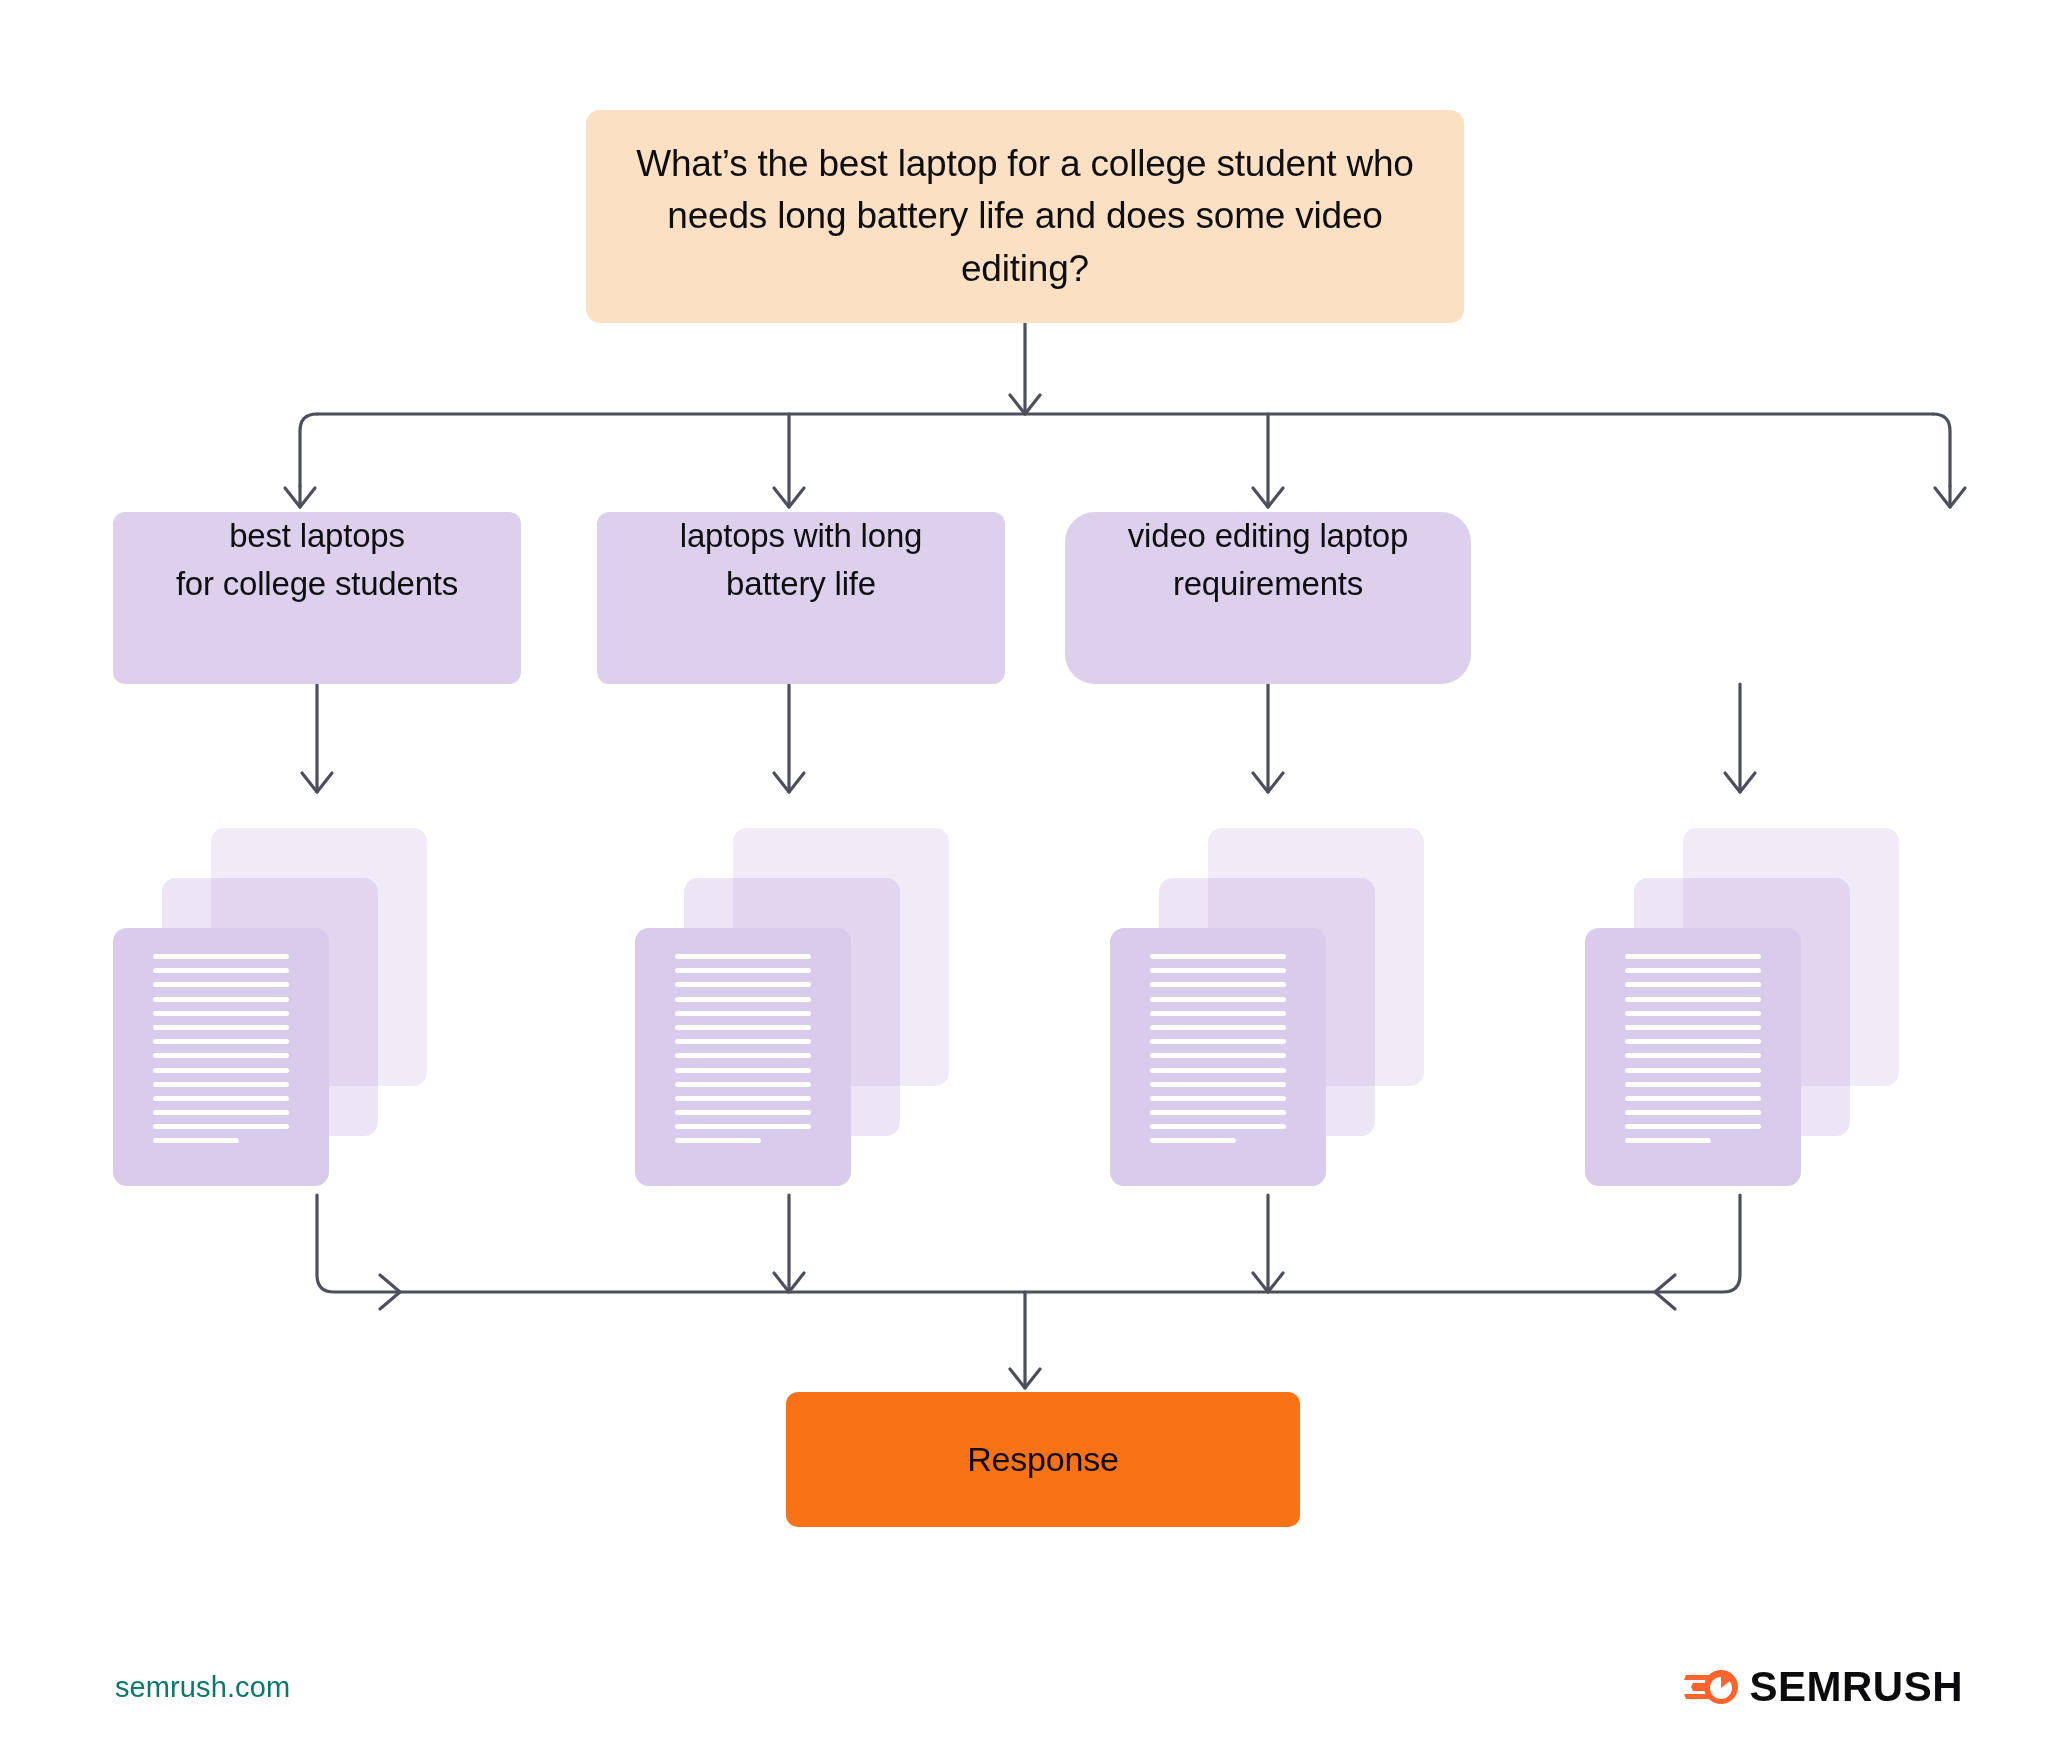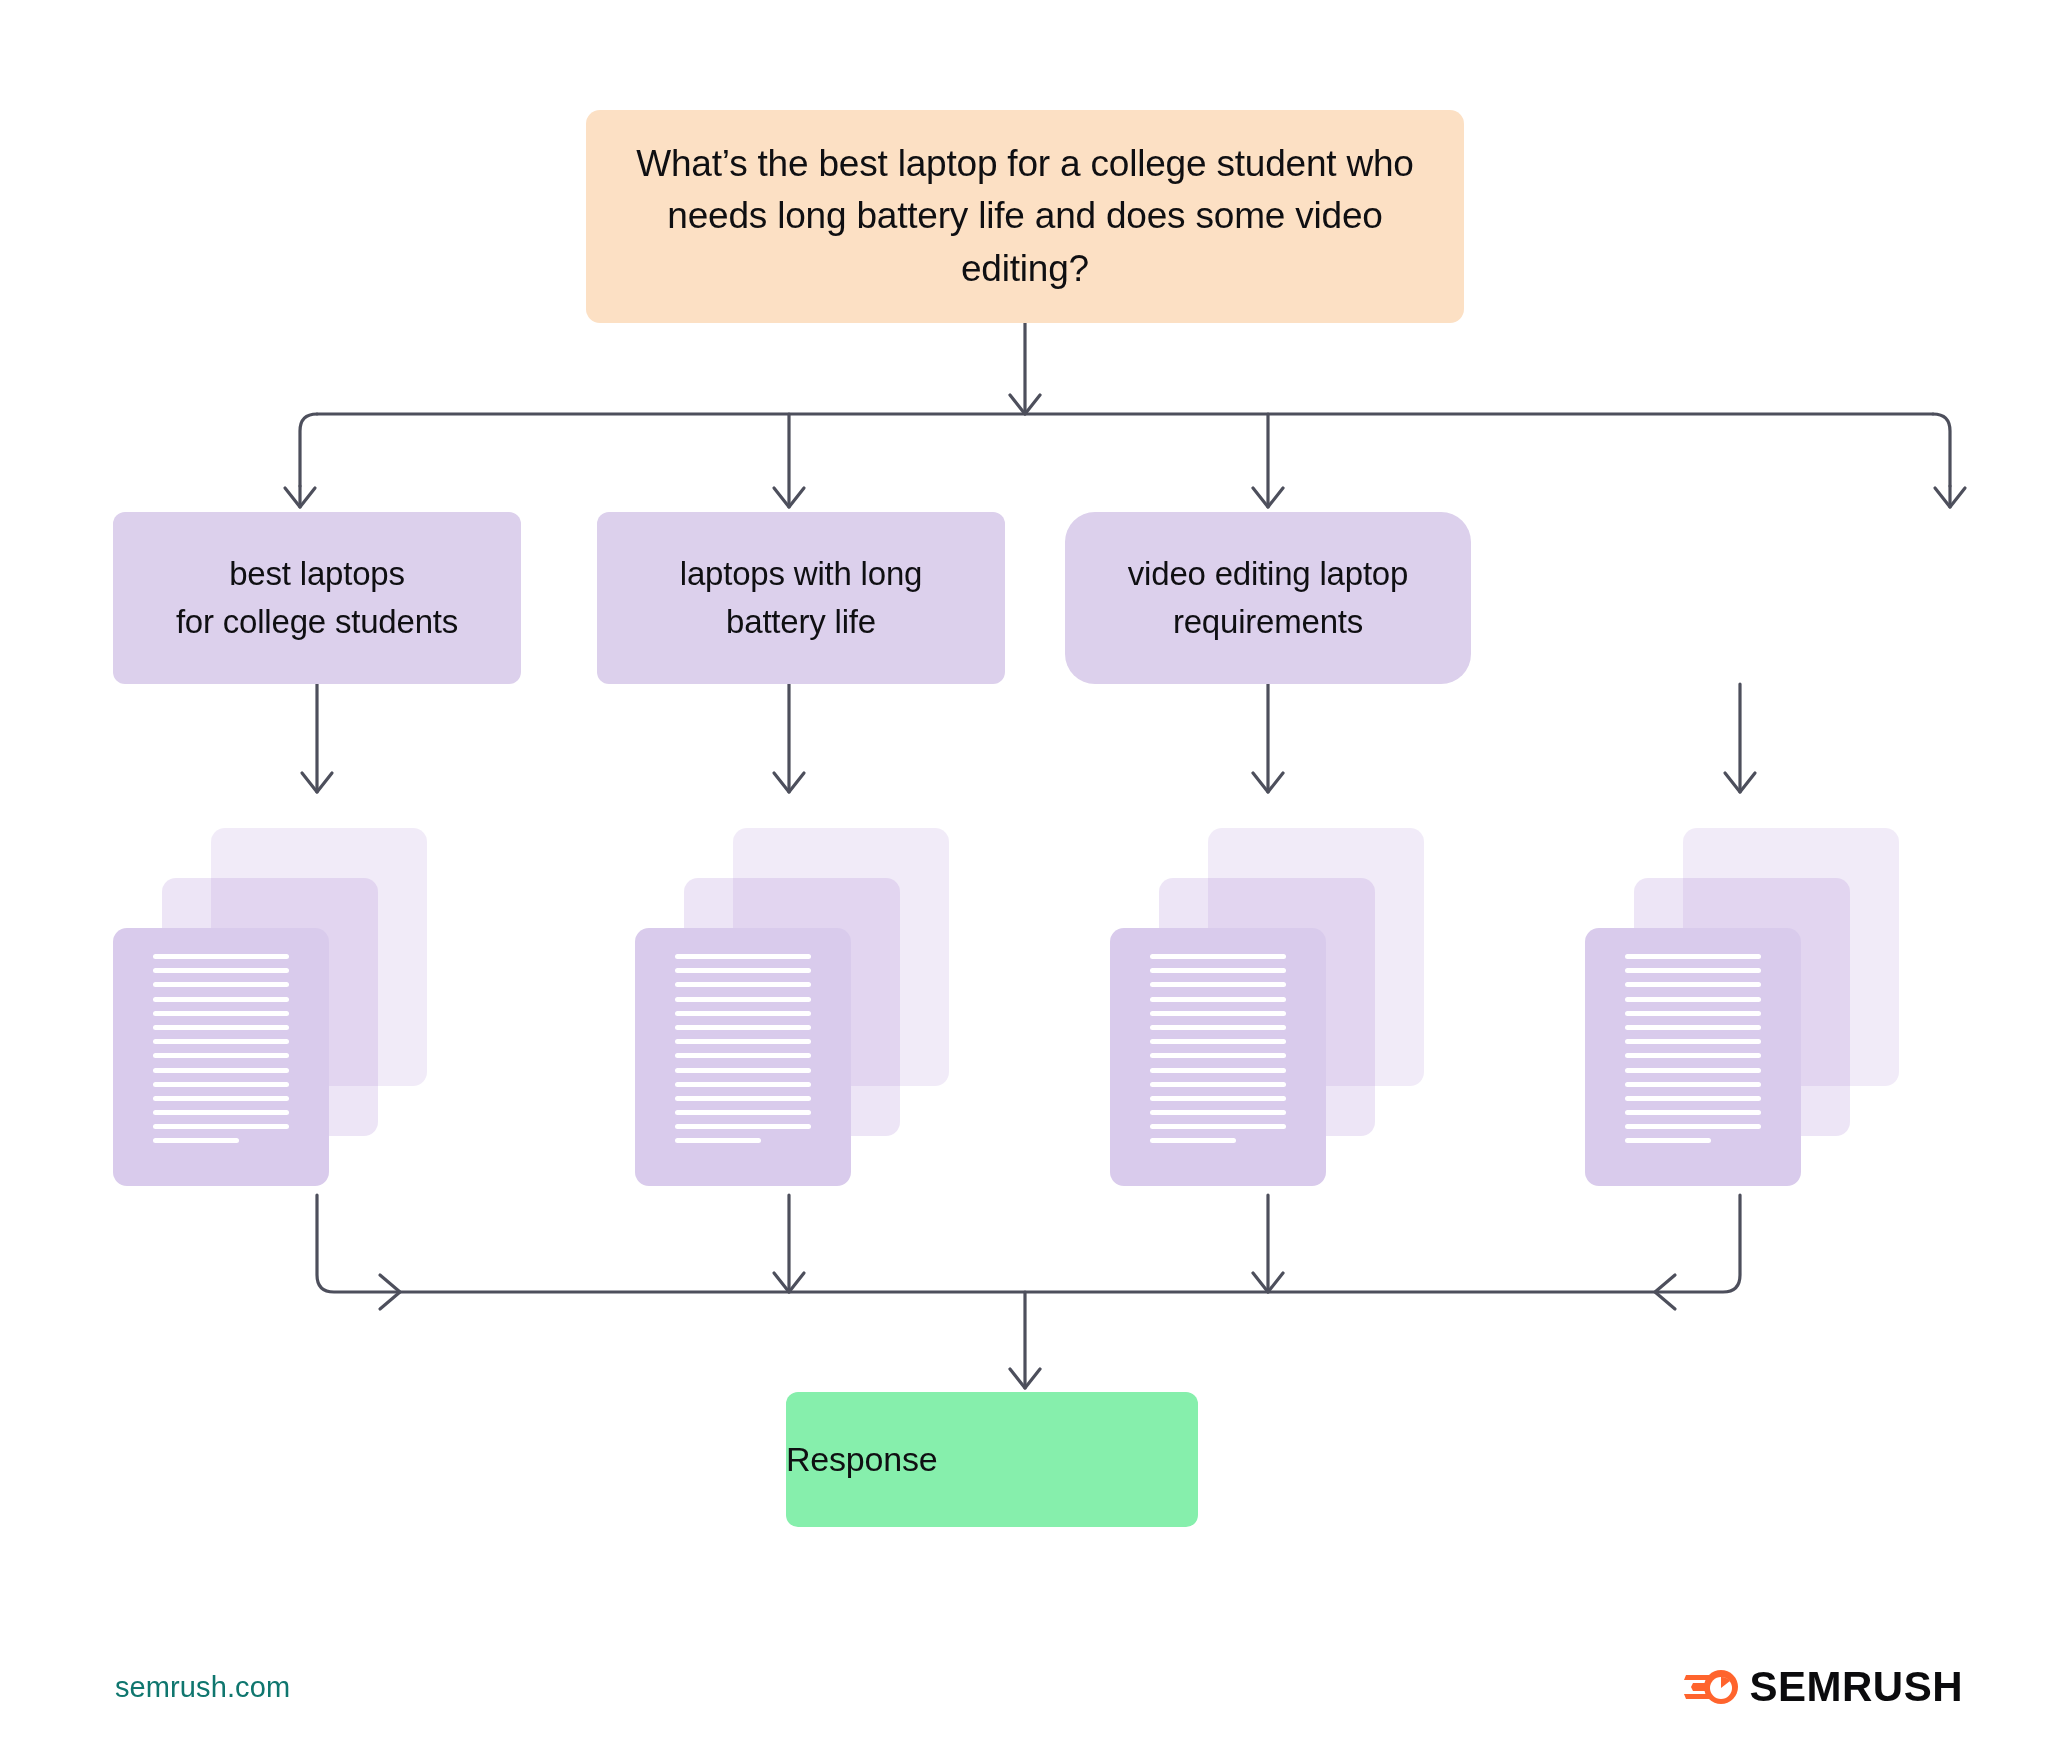--- a/index.html
+++ b/index.html
@@ -74,21 +74,21 @@
   }
 
   
   .fanout-box {
     position: absolute;
     top: 512px;
     height: 172px;
     background: #DCD0EC;
     border-radius: 12px;
     display: flex;
-    align-items: center;
+    align-items: flex-start;
     justify-content: center;
     text-align: center;
     padding: 0 18px;
   }
   .fanout-text {
     font-size: 33px;
     line-height: 1.45;
     color: #0f0f12;
     letter-spacing: -0.2px;
     white-space: pre-line;
@@ -144,27 +144,27 @@
     border-radius: 3px;
     width: 100%;
   }
   .doc-line.short { width: 63%; }
 
   
   .response-box {
     position: absolute;
     left: 786px;
     top: 1392px;
-    width: 412px;
+    width: 514px;
     height: 135px;
-    background: #86efac;
+    background: #f97316;
     border-radius: 12px;
     display: flex;
     align-items: center;
-    justify-content: flex-start;
+    justify-content: center;
   }
   .response-text {
     font-size: 34px;
     color: #0f0f12;
     letter-spacing: -0.2px;
   }
 
   
   .footer-url {
     position: absolute;

